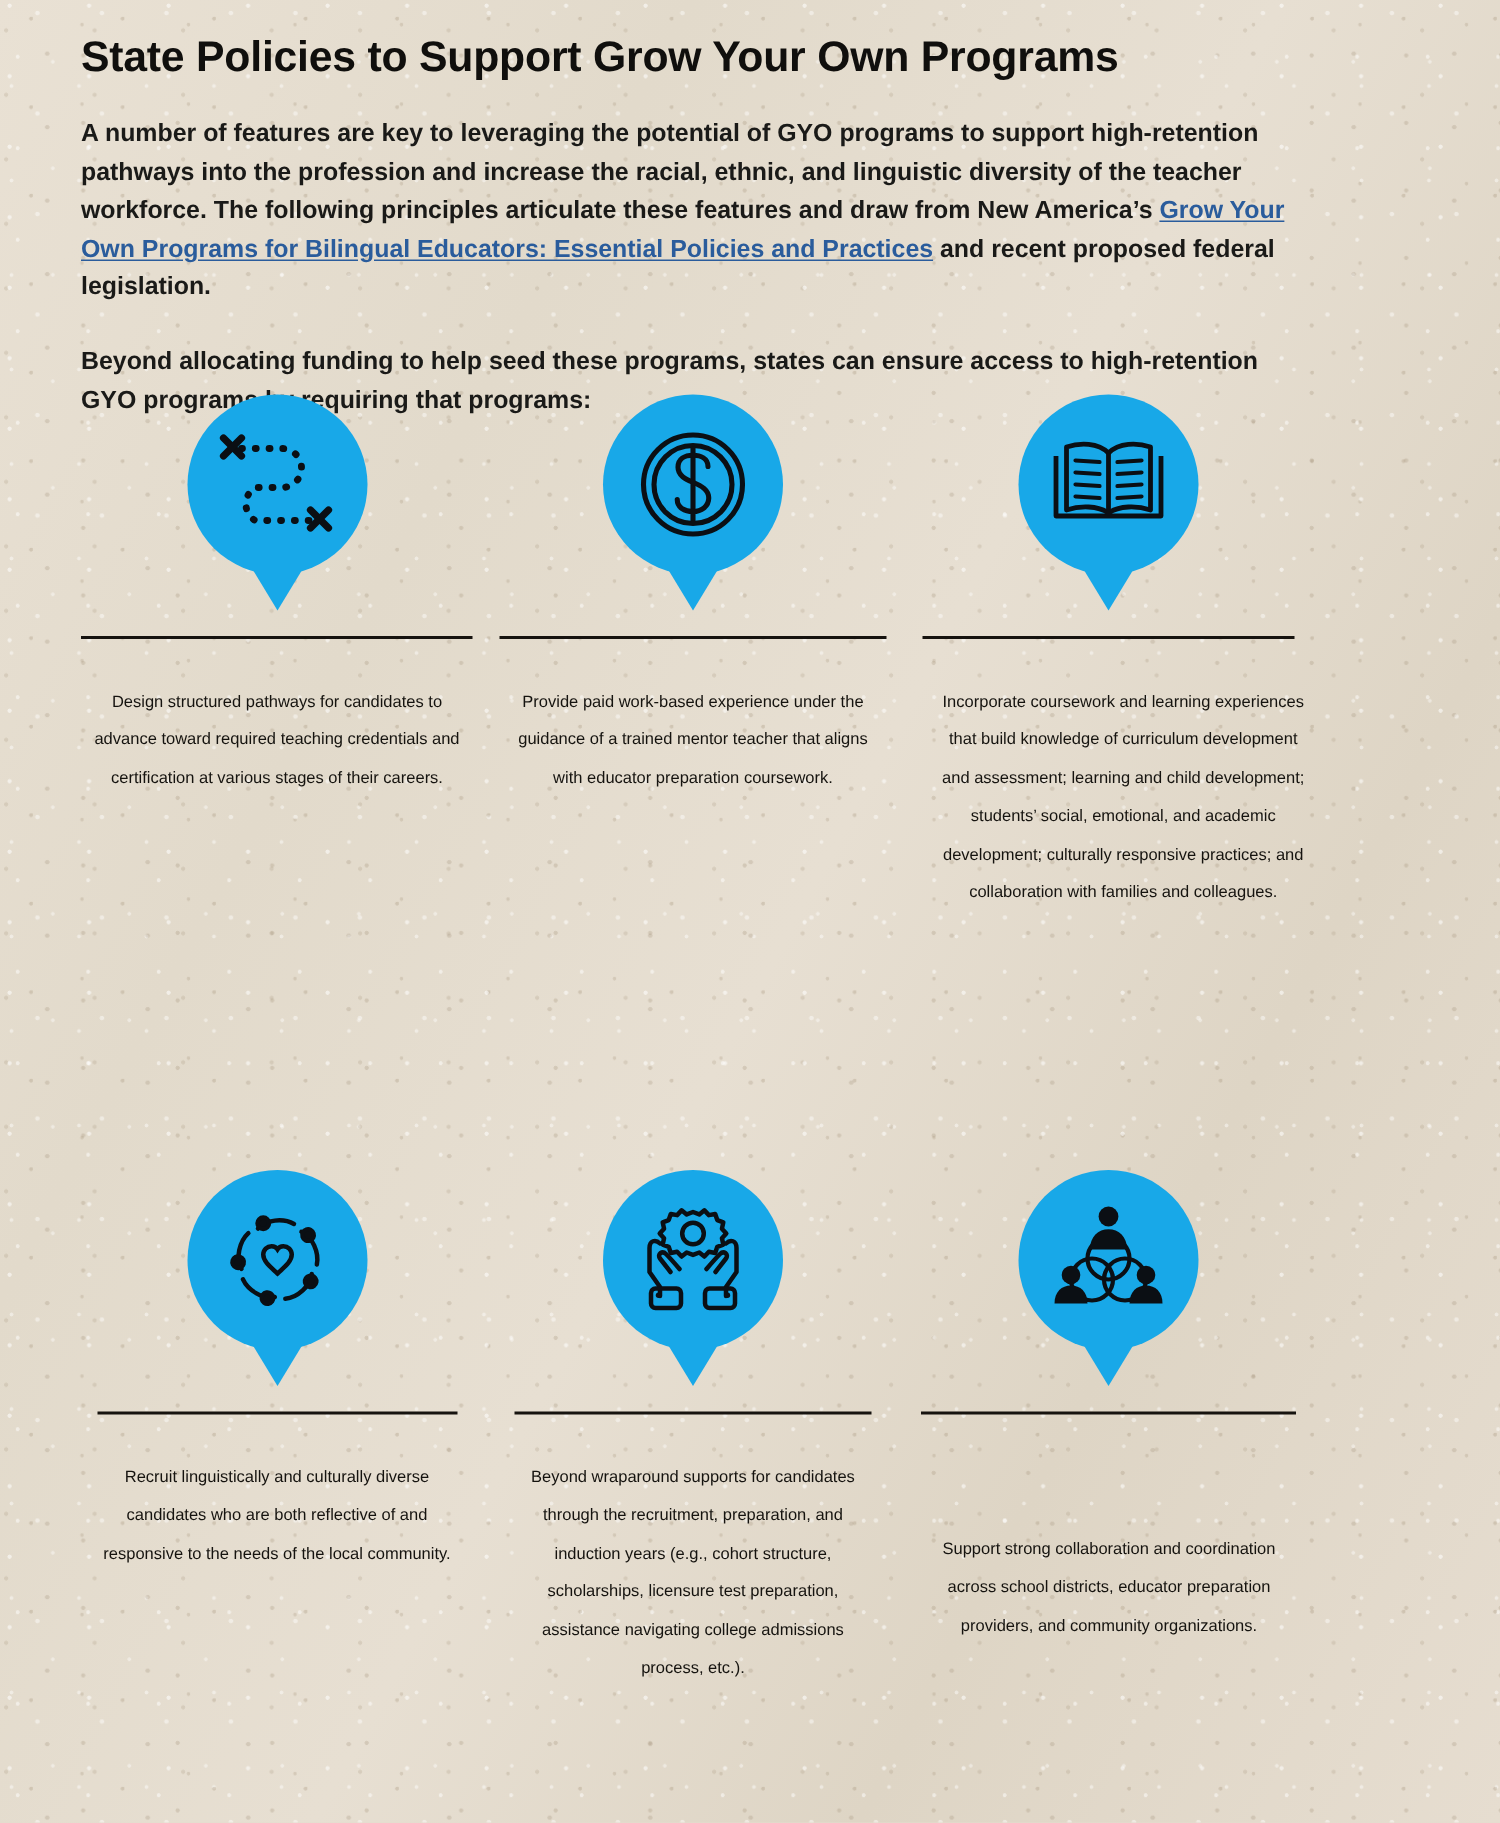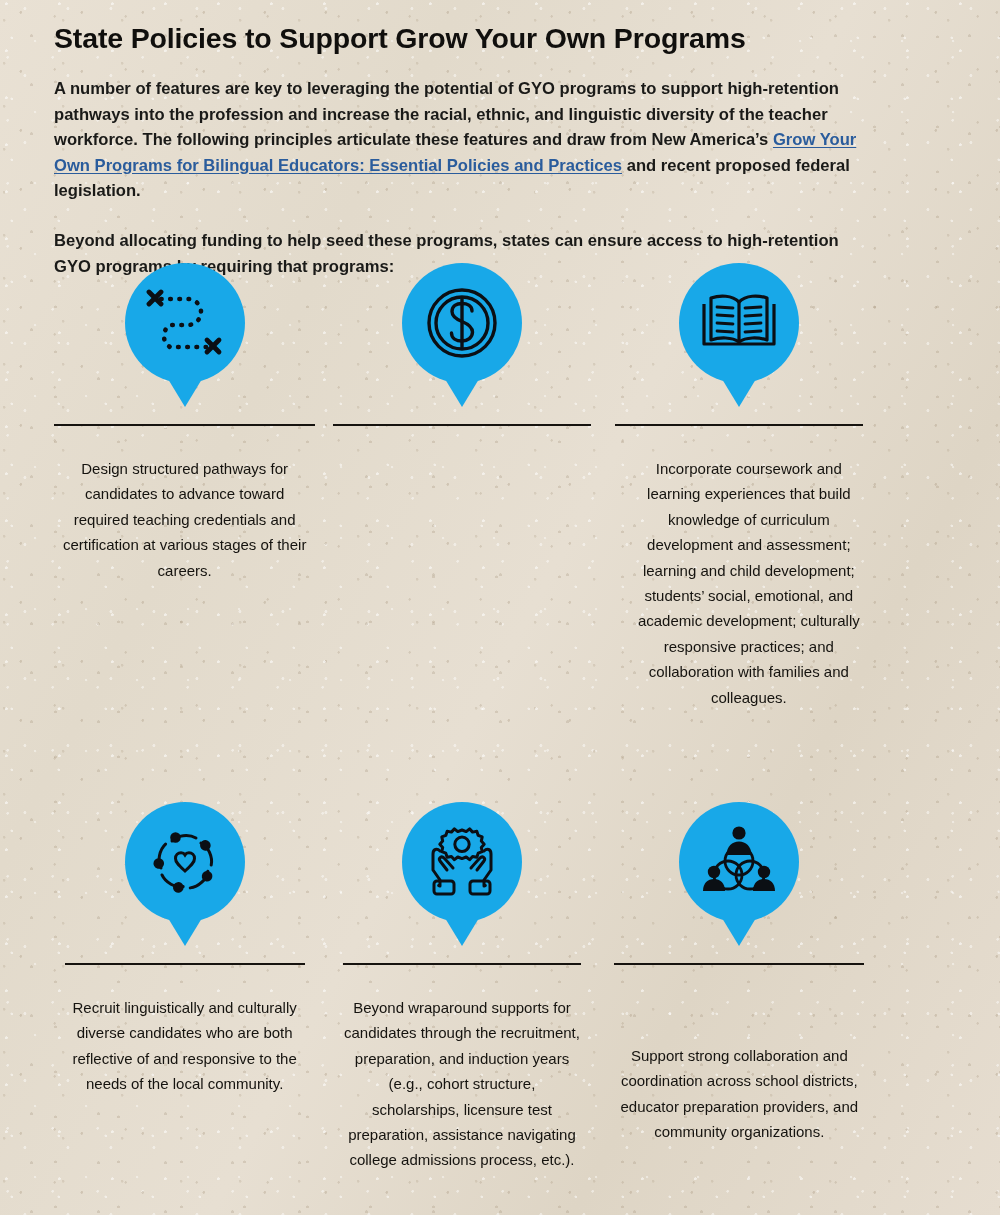--- a/index.html
+++ b/index.html
@@ -72,21 +72,21 @@
   .grid {
     position: absolute;
     left: 54px;
     right: 54px;
     top: 263px;
     display: grid;
     grid-template-columns: repeat(3, 1fr);
     column-gap: 16px;
   }
   .grid.row2 {
-    top: 802px;
+    top: 780px;
   }
 
   .card {
     display: flex;
     flex-direction: column;
     align-items: center;
   }
 
   .pin {
     position: relative;
@@ -118,21 +118,21 @@
     width: 100%;
     max-width: 272px;
     height: 0;
     border-top: 2.6px solid #16130f;
     margin-top: 41px;
   }
 
   .card-text {
     margin: 0;
     padding-top: 30px;
-    font-size: 15px;
+    font-size: 11px;
     line-height: 25.4px;
     text-align: center;
     color: #15130f;
     max-width: 252px;
   }
   .card-text.wide { max-width: 250px; margin-left: 19px; }
 
   
   .col1 .rule { max-width: 272px; }
   .col2 .rule { max-width: 258px; }
@@ -179,20 +179,21 @@
     <div class="card col2">
       <div class="pin">
         <svg width="72" height="72" viewBox="0 0 72 72">
           <circle cx="36" cy="36" r="33" fill="none" stroke="#0b0f14" stroke-width="3.4"></circle>
           <circle cx="36" cy="36" r="26" fill="none" stroke="#0b0f14" stroke-width="3.4"></circle>
           <line x1="36" y1="12" x2="36" y2="60" stroke="#0b0f14" stroke-width="3.4" stroke-linecap="round"></line>
           <path d="M46 24 C46 18.5 41 16.5 36 16.5 C30.5 16.5 26 19 26 24.5 C26 30 31 32.5 36 34.5 C41.5 36.8 46.5 39.5 46.5 45 C46.5 50.6 41.5 54 36 54 C30.5 54 25.5 51.5 25.5 46" fill="none" stroke="#0b0f14" stroke-width="3.4" stroke-linecap="round"></path>
         </svg>
       </div>
       <div class="rule"></div>
+      <p class="card-text">Provide paid work-based experience under the guidance of a trained mentor teacher that aligns with educator preparation coursework.</p>
     </div>
 
     <div class="card col3">
       <div class="pin">
         <svg width="80" height="62" viewBox="0 0 80 62">
           <g fill="none" stroke="#0b0f14" stroke-width="3.2" stroke-linejoin="round">
             <path d="M5 12 L5 52 L40 52 L75 52 L75 12"></path>
             <path d="M40 10 C33 3 21 3 12 6 L12 48 C21 45 33 45 40 50 C47 45 59 45 68 48 L68 6 C59 3 47 3 40 10 Z"></path>
             <line x1="40" y1="10" x2="40" y2="50"></line>
           </g>

